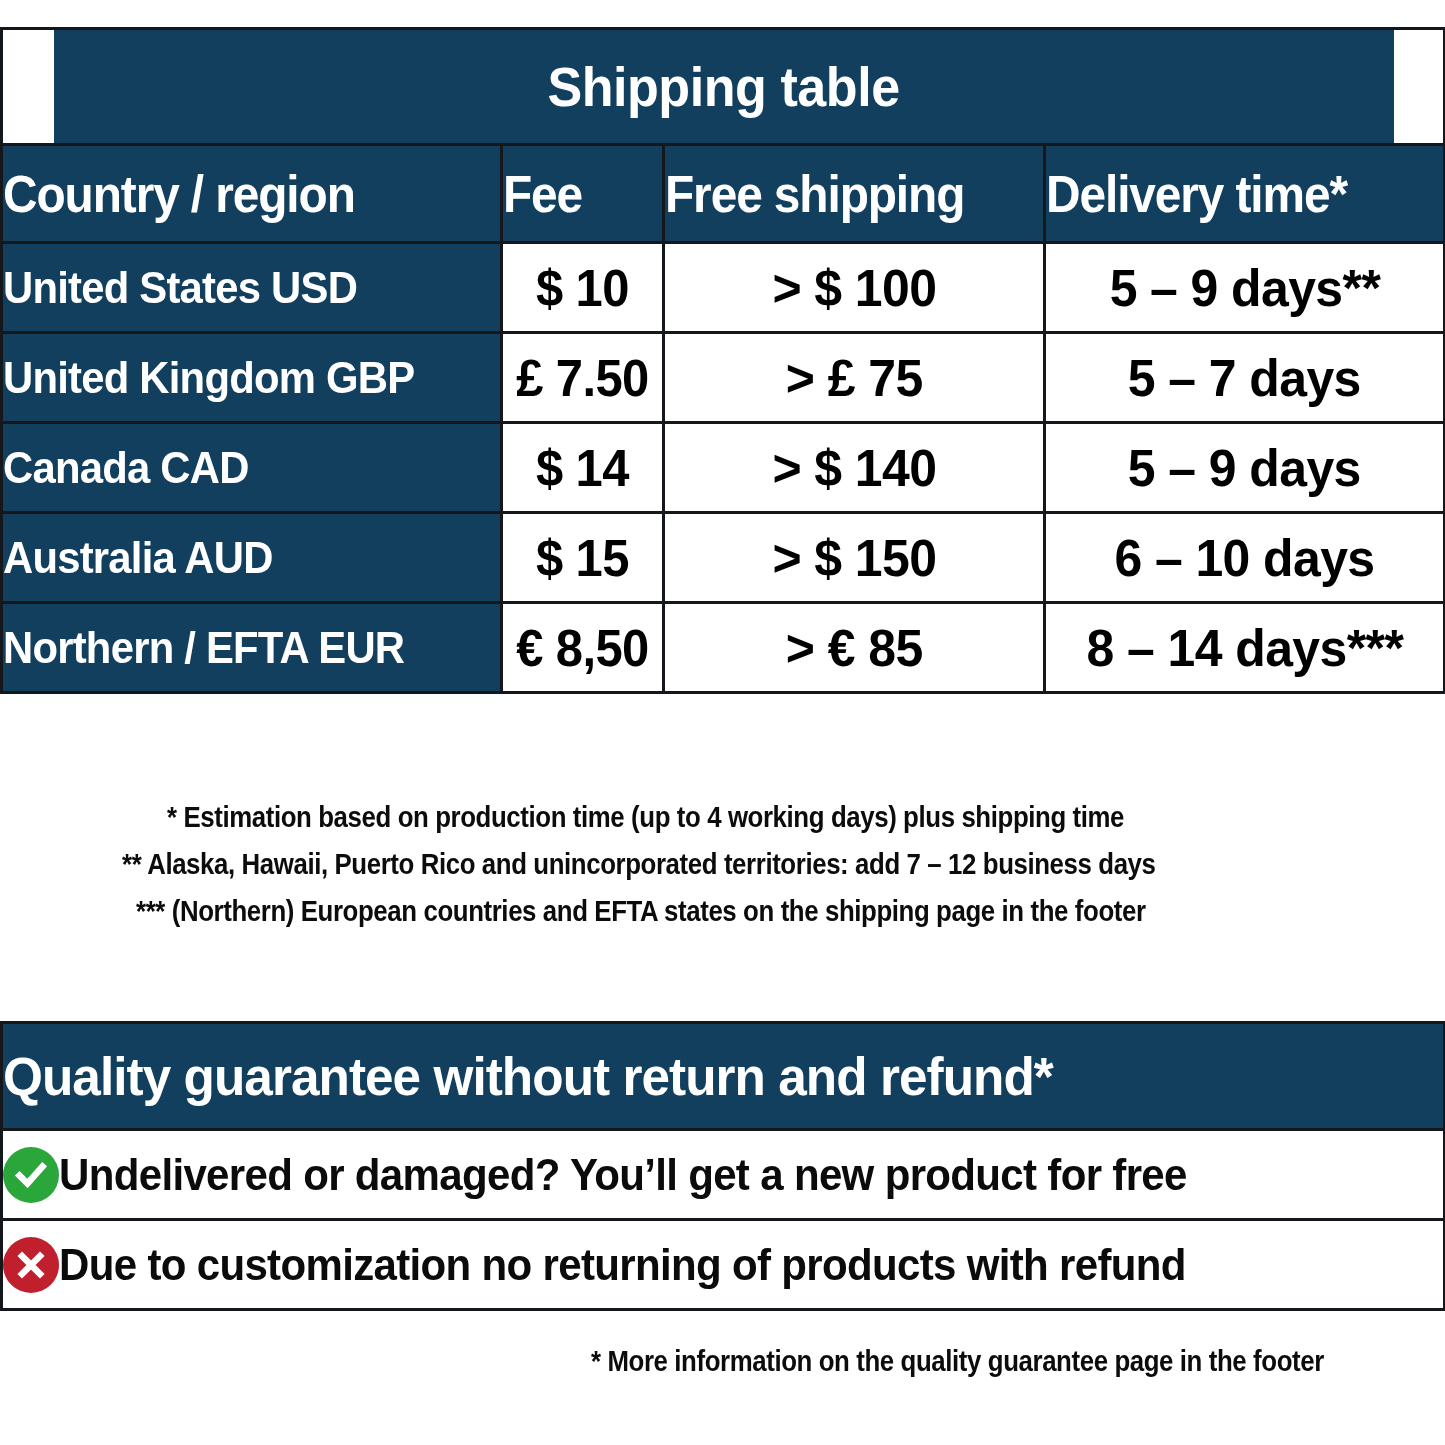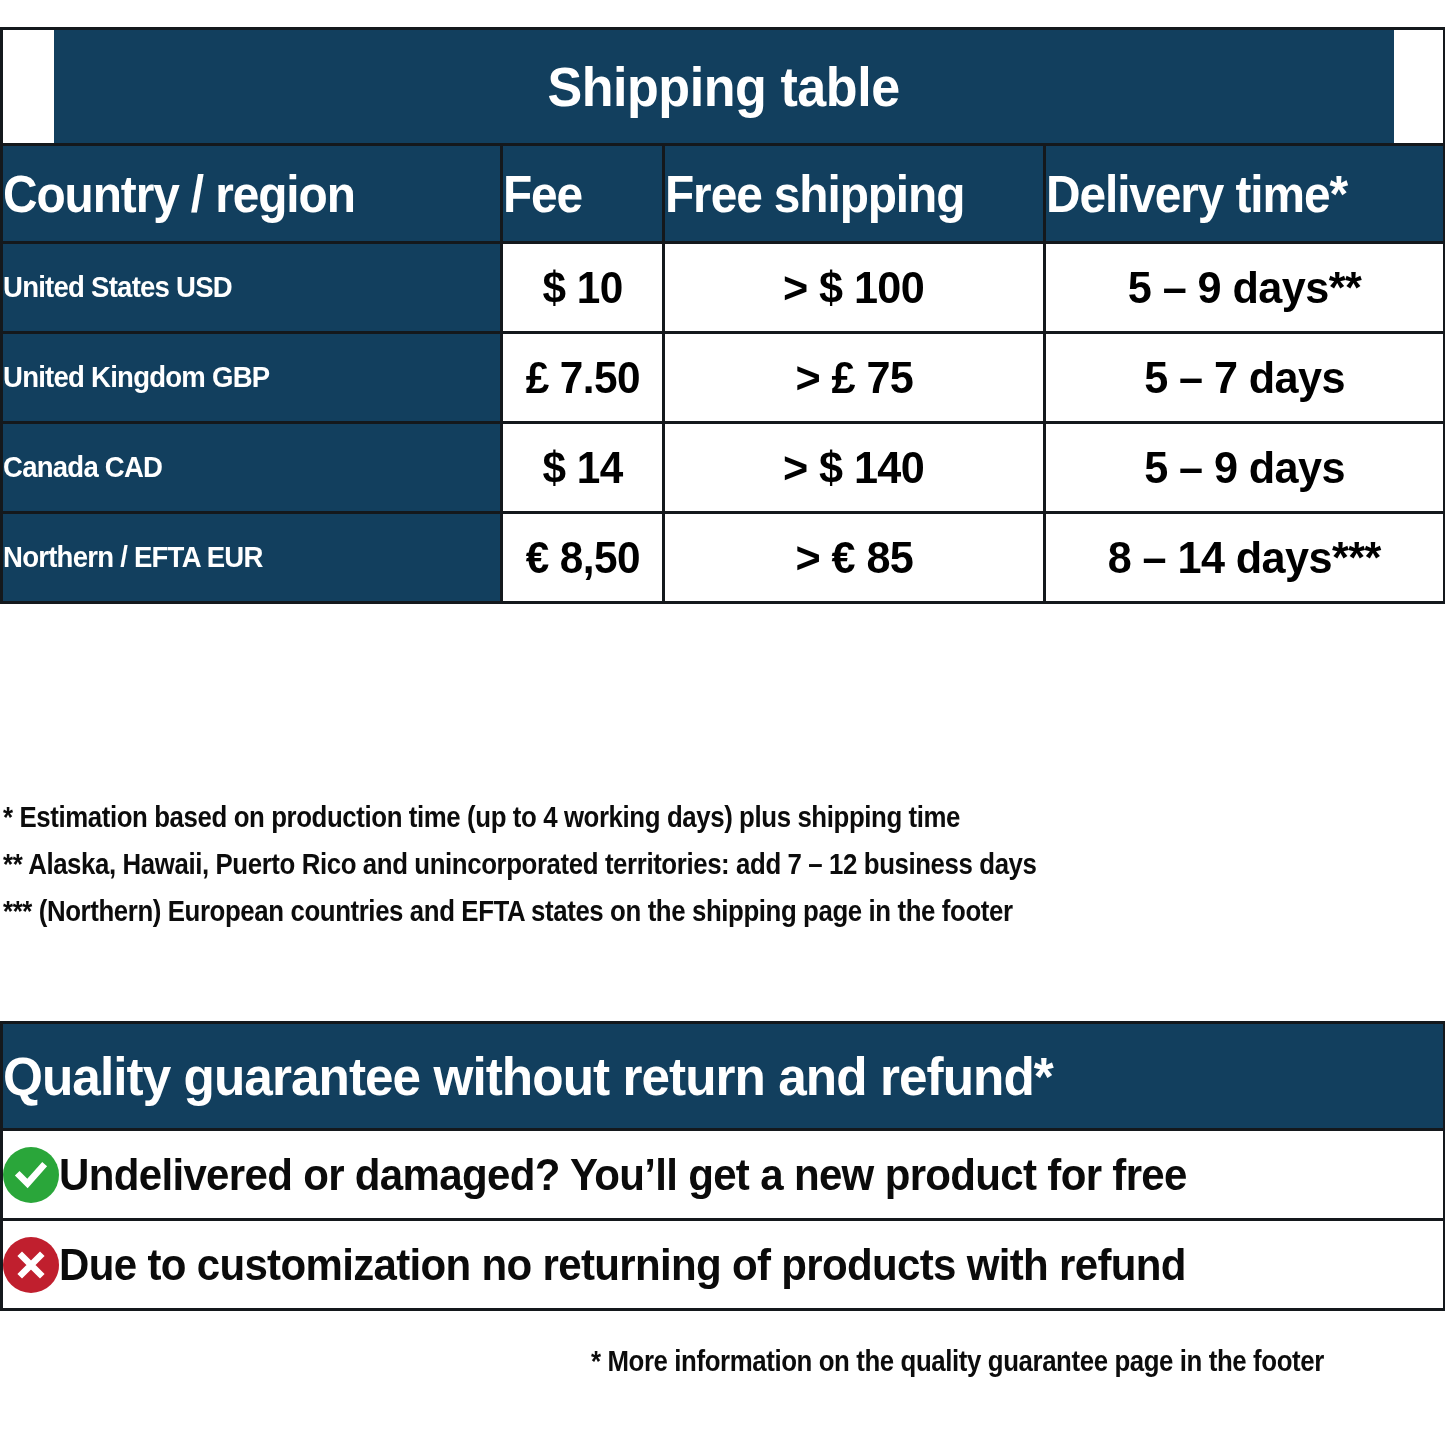--- a/index.html
+++ b/index.html
@@ -80,57 +80,57 @@
   }
   .head-cell .shrink {
     display: inline-block;
     transform: scaleX(0.92);
     transform-origin: left center;
   }
 
   .country-cell {
     height: 87px;
     vertical-align: middle;
-    font-size: 29px;
+    font-size: 44px;
     font-weight: 700;
     letter-spacing: -0.8px;
     padding-left: 10px;
     padding-right: 4px;
     white-space: nowrap;
     overflow: hidden;
   }
   .country-cell .shrink {
     display: inline-block;
     transform: scaleX(0.95);
     transform-origin: left center;
   }
 
   .data-cell {
     height: 87px;
     vertical-align: middle;
     text-align: center;
-    font-size: 45px;
+    font-size: 52px;
     font-weight: 700;
     letter-spacing: -0.6px;
     white-space: nowrap;
     overflow: hidden;
   }
   .data-cell .shrink {
     display: inline-block;
     transform: scaleX(0.96);
   }
   .fee-cell .shrink { transform: scaleX(0.94); }
 
   
   .notes {
     position: absolute;
     left: 3px;
     width: 1440px;
   }
-  .notes-shipping { top: 793px; }
+  .notes-shipping { top: 793px; text-align: center; }
   .note-line {
     font-size: 30px;
     font-weight: 700;
     color: #0c0c0c;
     letter-spacing: -0.45px;
     line-height: 47px;
     white-space: nowrap;
   }
   .note-line .shrink {
     display: inline-block;
@@ -235,20 +235,26 @@
           <td class="white-cell data-cell"><span class="shrink">5 – 7 days</span></td>
         </tr>
 
         <tr>
           <td class="navy country-cell"><span class="shrink">Canada CAD</span></td>
           <td class="white-cell data-cell fee-cell"><span class="shrink">$ 14</span></td>
           <td class="white-cell data-cell"><span class="shrink">&gt; $ 140</span></td>
           <td class="white-cell data-cell"><span class="shrink">5 – 9 days</span></td>
         </tr>
 
+        <tr>
+          <td class="navy country-cell"><span class="shrink">Australia AUD</span></td>
+          <td class="white-cell data-cell fee-cell"><span class="shrink">$ 15</span></td>
+          <td class="white-cell data-cell"><span class="shrink">&gt; $ 150</span></td>
+          <td class="white-cell data-cell"><span class="shrink">6 – 10 days</span></td>
+        </tr>
 
 
         <tr>
           <td class="navy country-cell"><span class="shrink">Northern / EFTA EUR</span></td>
           <td class="white-cell data-cell fee-cell"><span class="shrink">€ 8,50</span></td>
           <td class="white-cell data-cell"><span class="shrink">&gt; € 85</span></td>
           <td class="white-cell data-cell"><span class="shrink">8 – 14 days***</span></td>
         </tr>
       </tbody>
     </table>

